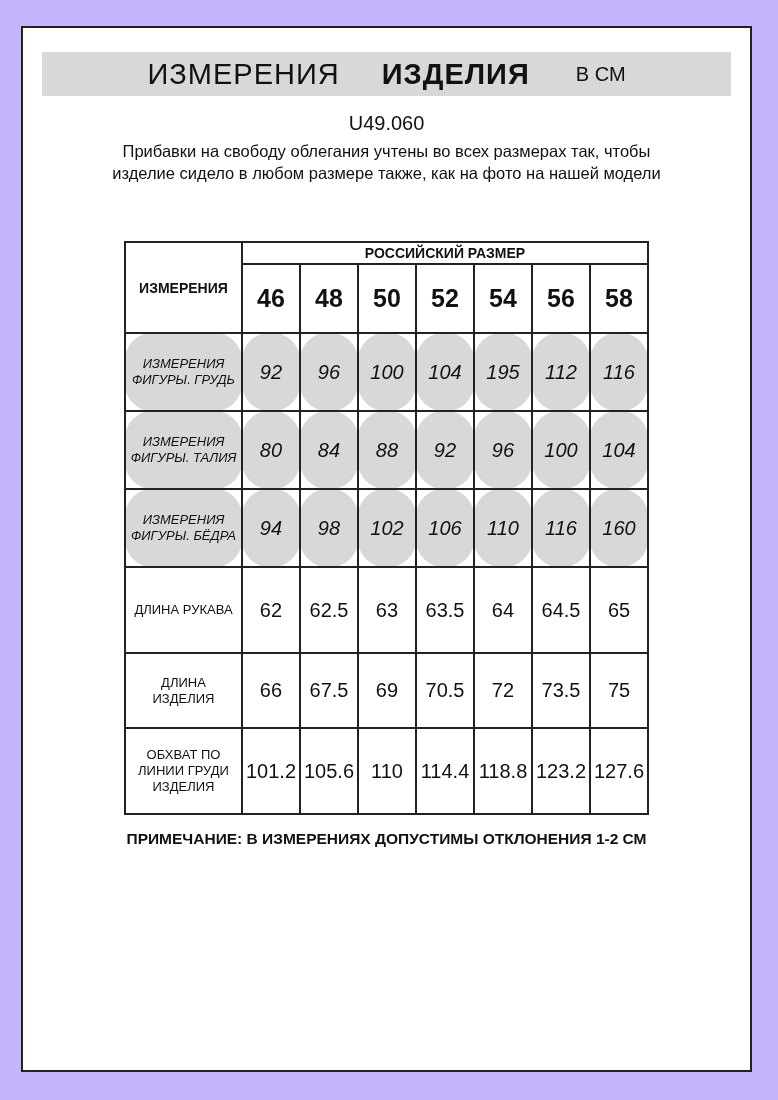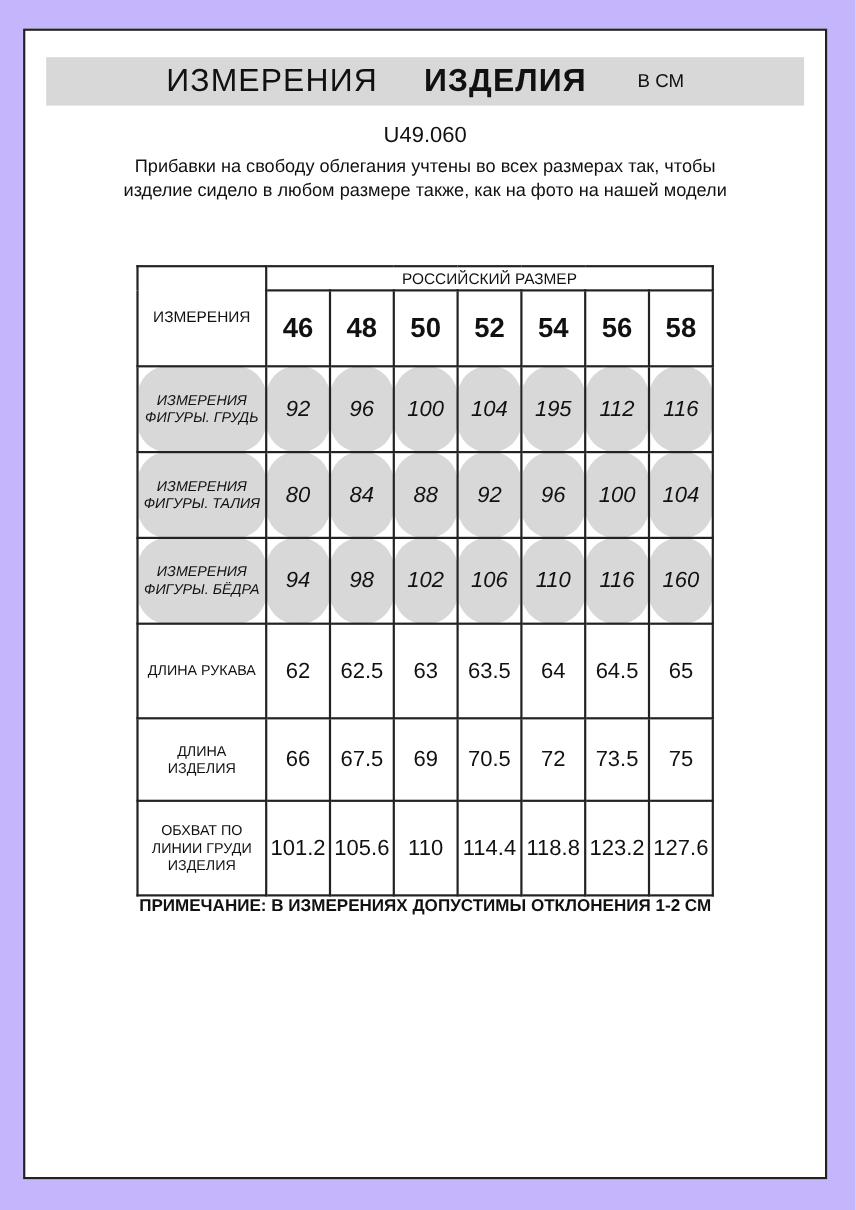--- a/index.html
+++ b/index.html
@@ -44,21 +44,21 @@
     font-weight: 400;
     letter-spacing: 1px;
   }
   .title-bold {
     font-size: 29px;
     font-weight: 700;
     letter-spacing: 1px;
     margin-left: 42px;
   }
   .title-unit {
-    font-size: 17px;
+    font-size: 20px;
     font-weight: 400;
     margin-left: 46px;
   }
   .article {
     margin-top: 16px;
     text-align: center;
     font-size: 20px;
     font-weight: 400;
   }
   .desc {
@@ -84,21 +84,21 @@
   }
   col.c-label { width: 117px; }
   col.c-size  { width: 58px; }
   td.corner {
     font-size: 15px;
     font-weight: 400;
   }
   tr.group-row td {
     height: 22px;
     font-size: 14px;
-    font-weight: 400;
+    font-weight: 700;
   }
   tr.sizes-row td {
     height: 69px;
     font-size: 25px;
     font-weight: 700;
   }
   tr.data-row td.label-cell {
     font-size: 13px;
     line-height: 16px;
     font-weight: 400;
@@ -111,20 +111,21 @@
   tr.r0 td, tr.r1 td, tr.r2 td { height: 78px; }
   tr.r3 td { height: 86px; }
   tr.r4 td { height: 75px; border-radius: 30px; }
   tr.r5 td { height: 86px; }
   tr.shaded td {
     background: var(--shaded-row-bg);
     font-style: italic;
     border-radius: 27px;
   }
   .note {
+    margin-top: 15px;
     text-align: center;
     font-size: 15.5px;
     font-weight: 700;
   }
 </style>
 </head>
 <body>
 
 <div class="canvas">
   <div class="frame">

